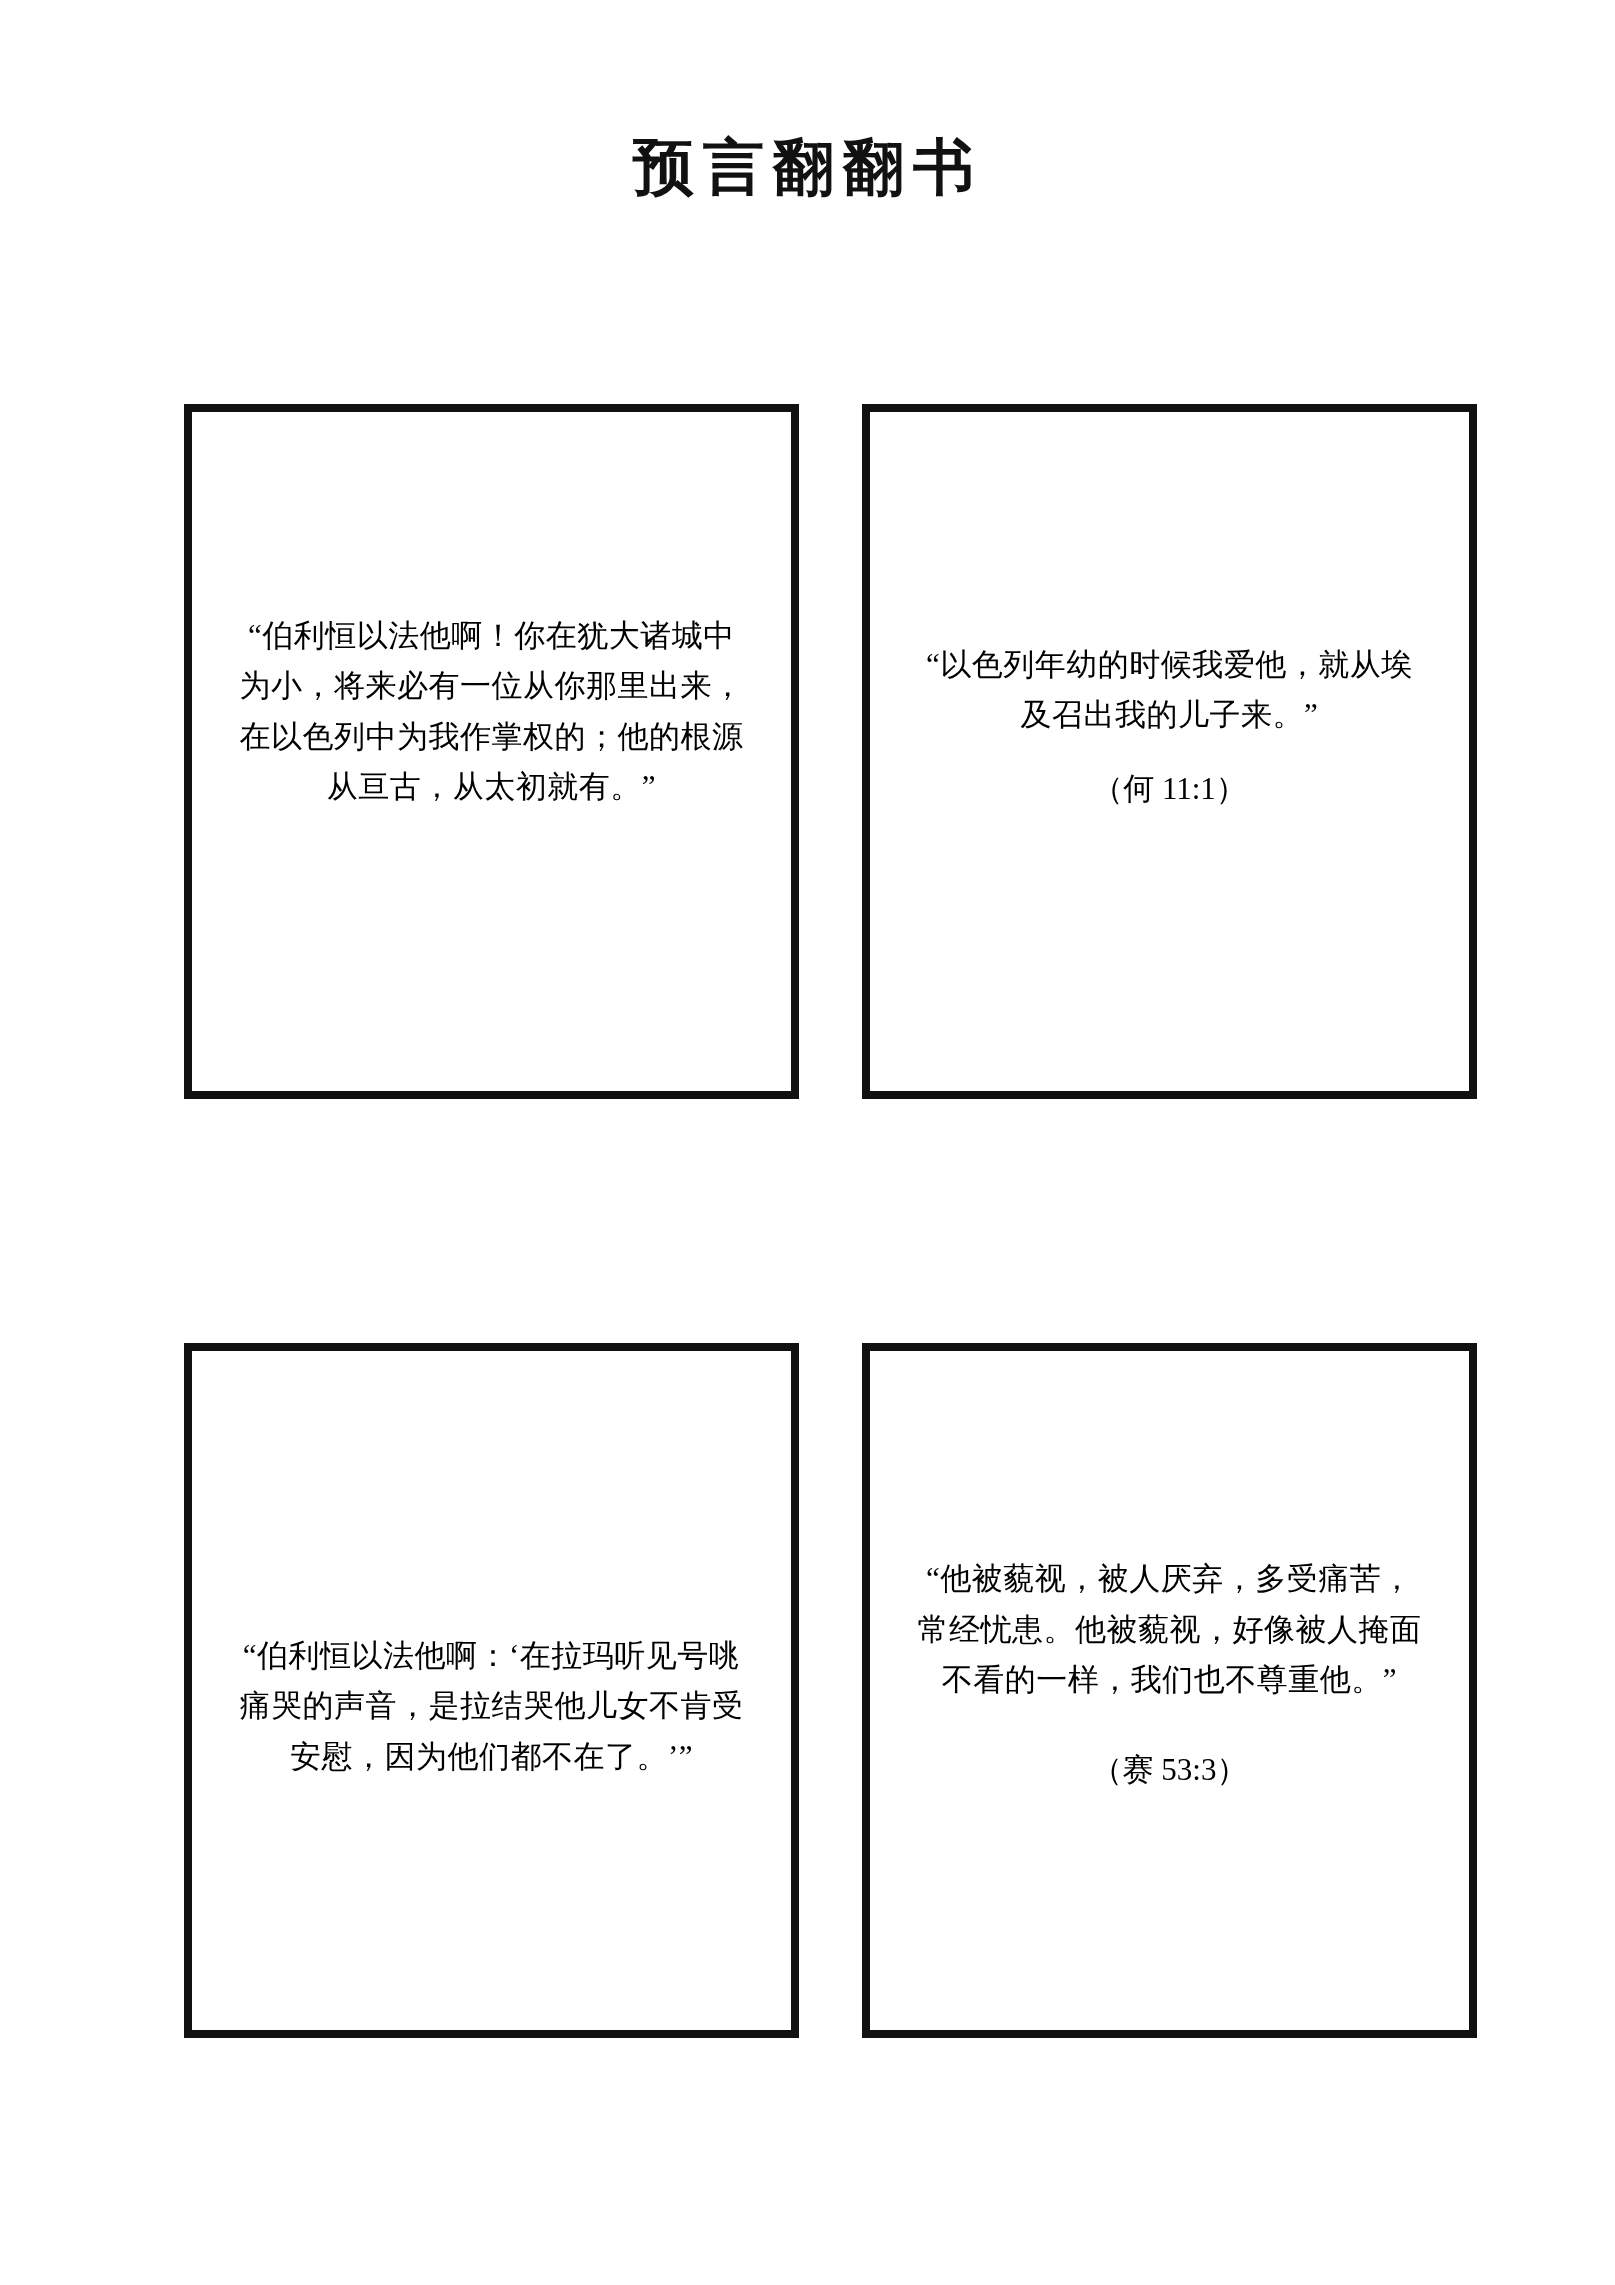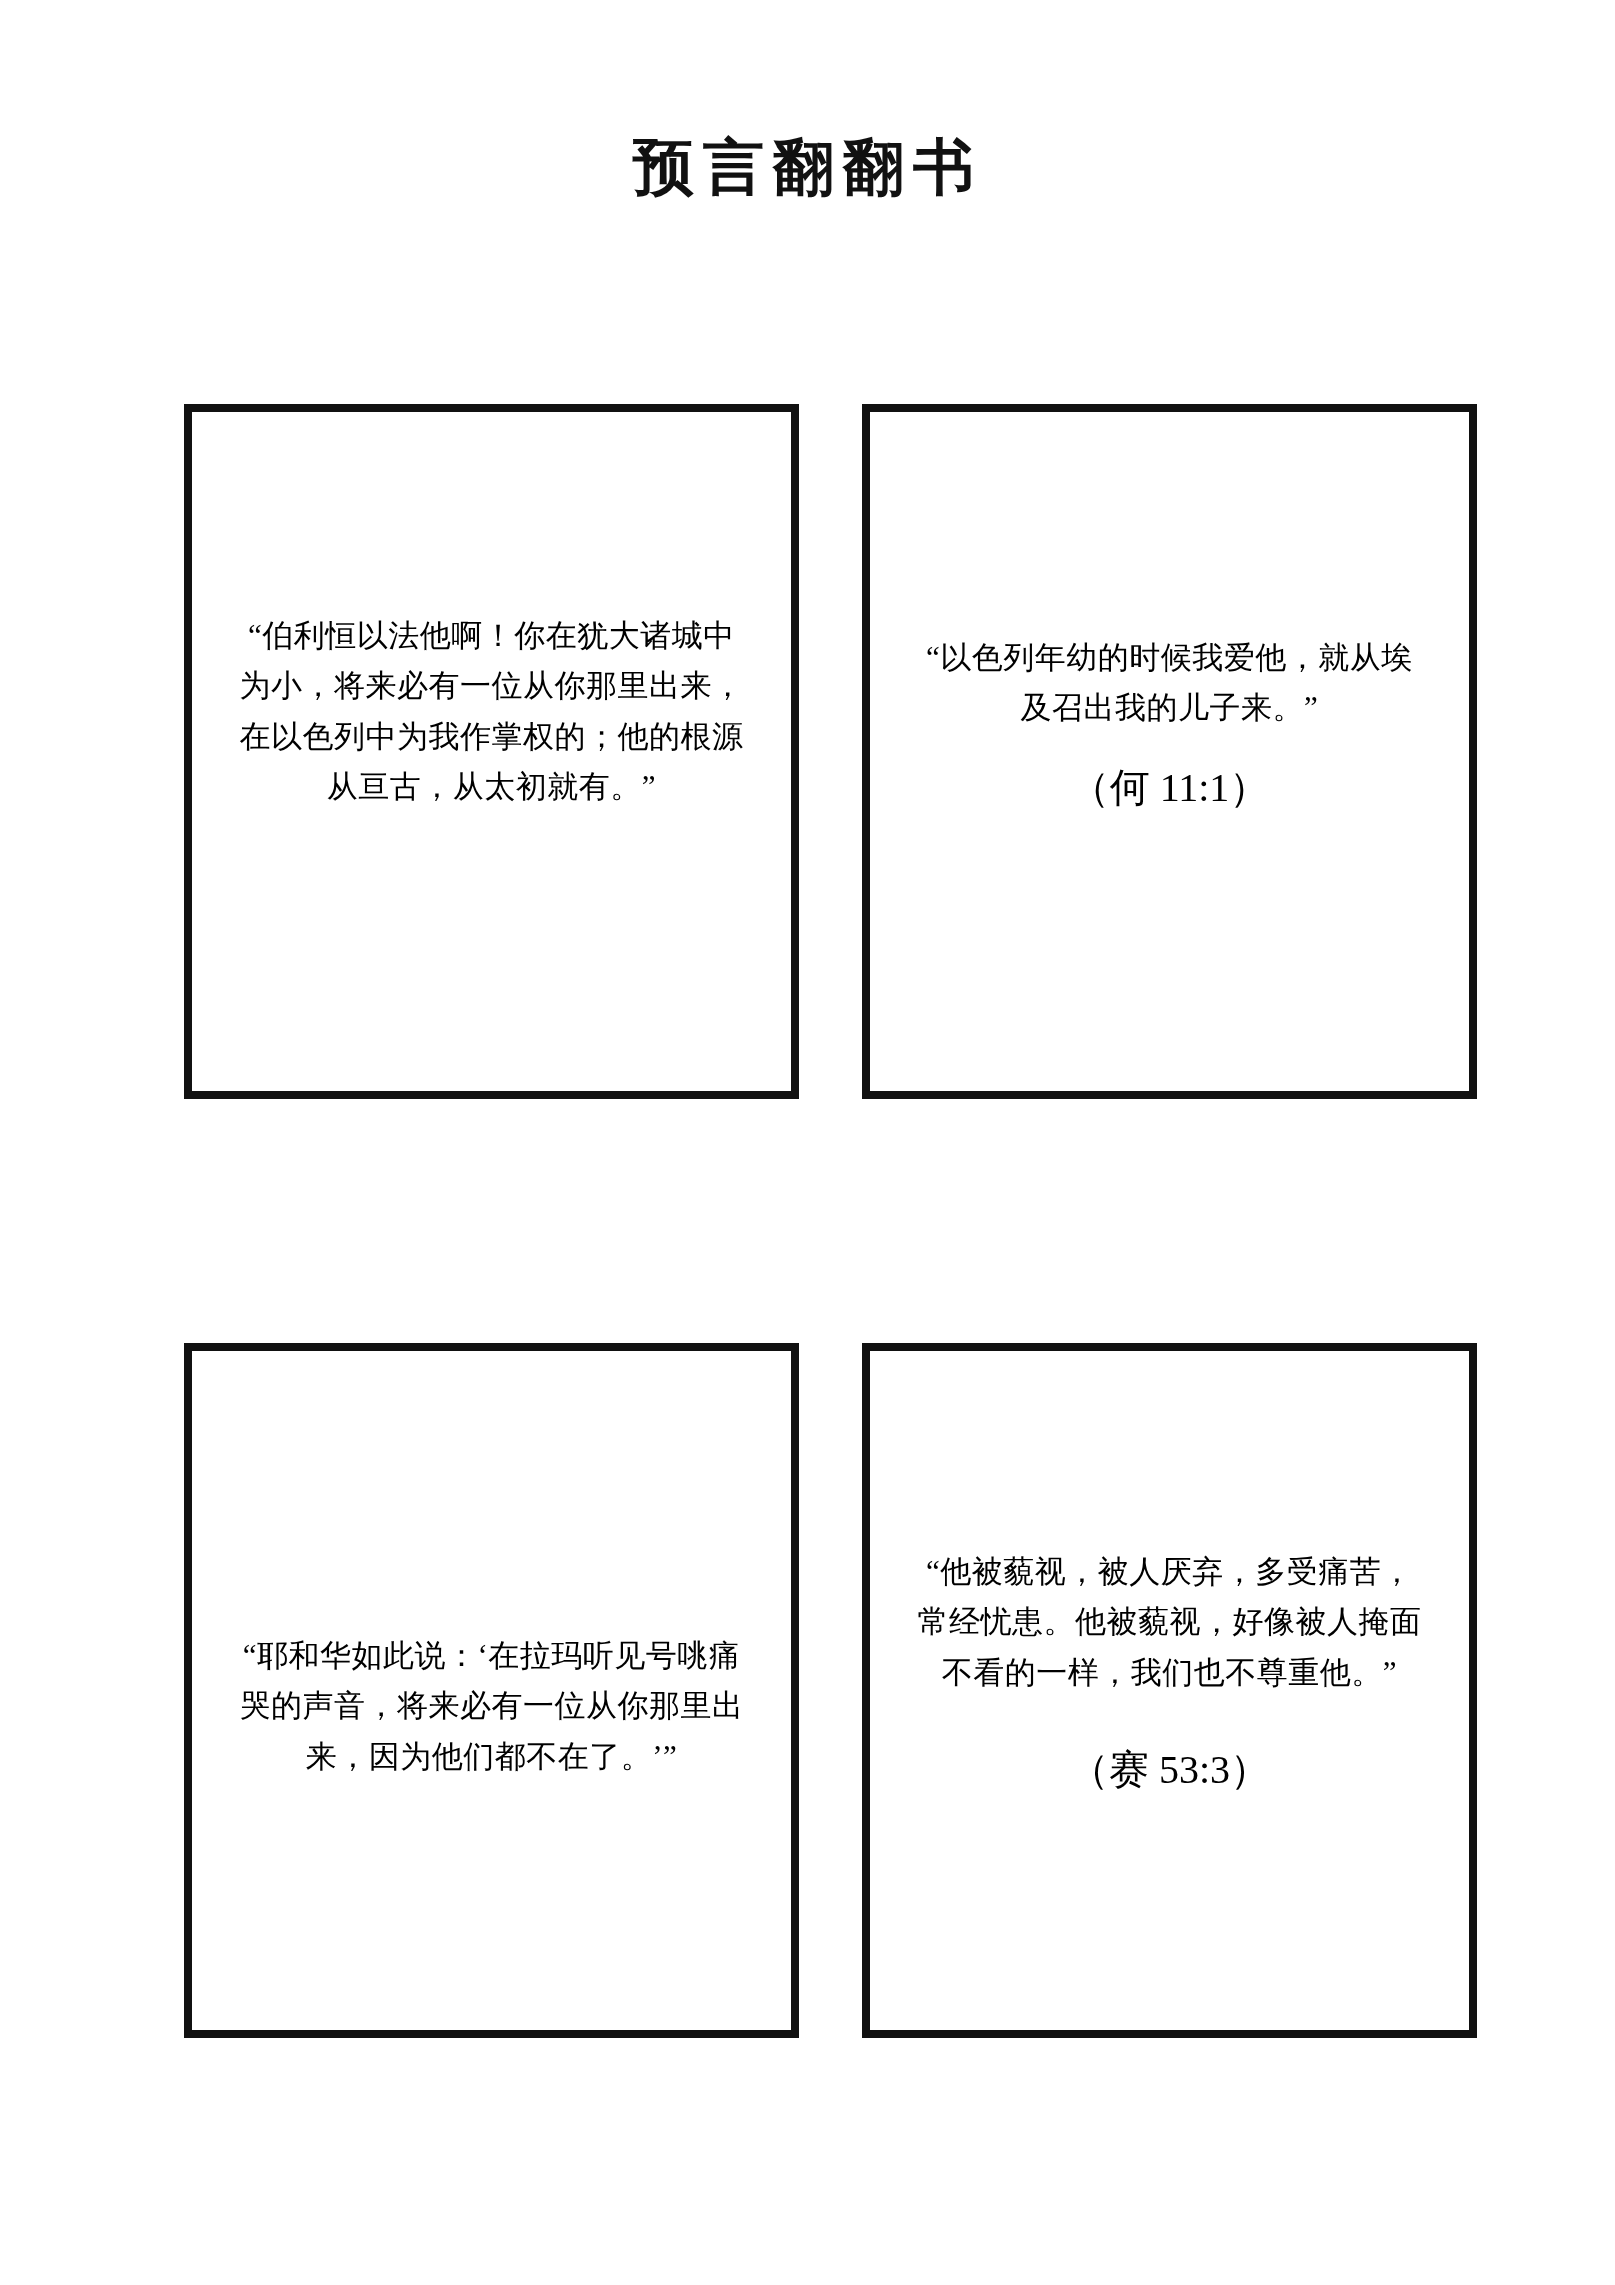--- a/index.html
+++ b/index.html
@@ -58,21 +58,21 @@
     text-align: center;
   }
   .verse-text {
     font-size: 31px;
     line-height: 1.62;
     letter-spacing: 0.5px;
     text-align: center;
     text-justify: inter-ideograph;
   }
   .verse-ref {
-    font-size: 40px;
+    font-size: 31px;
     line-height: 1.6;
     margin-top: 23.5px;
     text-align: center;
   }
   
   .card.pos-0 .card-inner { transform: translateY(-40px); }
   .card.pos-1 .card-inner { transform: translateY(-25px); }
   .card.pos-2 .card-inner { transform: translateY(16.3px); }
   .card.pos-3 .card-inner { transform: translateY(-16.3px); }
   .card.pos-3 .verse-ref { margin-top: 40px; }
@@ -94,21 +94,21 @@
 
     <div class="card pos-1">
       <div class="card-inner">
         <div class="verse-text">“以色列年幼的时候我爱他，就从埃及召出我的儿子来。”</div>
         <div class="verse-ref">（何 11:1）</div>
       </div>
     </div>
 
     <div class="card pos-2">
       <div class="card-inner">
-        <div class="verse-text">“耶和华如此说：‘在拉玛听见号咷痛哭的声音，将来必有一位从你那里出来，因为他们都不在了。’”</div>
+        <div class="verse-text">“伯利恒以法他啊：‘在拉玛听见号咷痛哭的声音，是拉结哭他儿女不肯受安慰，因为他们都不在了。’”</div>
       </div>
     </div>
 
     <div class="card pos-3">
       <div class="card-inner">
         <div class="verse-text">“他被藐视，被人厌弃，多受痛苦，常经忧患。他被藐视，好像被人掩面不看的一样，我们也不尊重他。”</div>
         <div class="verse-ref">（赛 53:3）</div>
       </div>
     </div>
 

